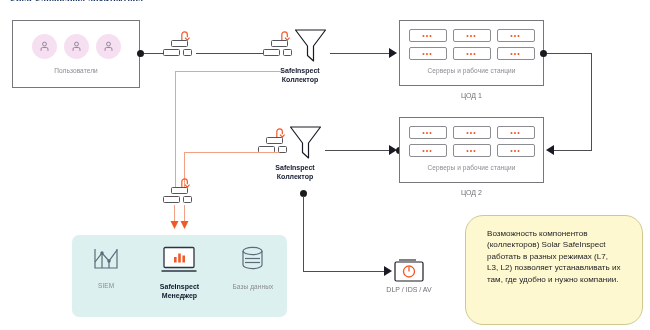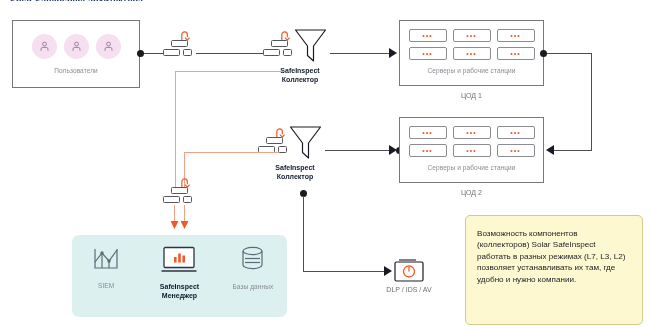--- a/index.html
+++ b/index.html
@@ -13,22 +13,22 @@
   .line-h{position:absolute;height:1px;background:#4c4c52;}
   .line-v{position:absolute;width:1px;background:#4c4c52;}
   .oline-h{position:absolute;height:1.4px;background:#f2a184;}
   .oline-v{position:absolute;width:1.4px;background:#f2a184;}
   .dot{position:absolute;width:7px;height:7px;border-radius:50%;background:#1a1a1f;}
   .usercircle{width:25px;height:25px;border-radius:50%;background:#f6dff1;
       display:flex;align-items:center;justify-content:center;}
   .srv{width:38px;height:13px;border:1px solid #8c8d92;border-radius:2px;background:#fff;
       display:flex;align-items:center;justify-content:center;box-sizing:border-box;}
   .srvdots{color:#f05a28;font-size:7px;letter-spacing:1px;line-height:5px;}
-  .note{background:#fdf8d0;border:1px solid #cfc98f;border-radius:5px;box-sizing:border-box;
-      color:#1c1c22;font-size:8.1px;line-height:11.4px;padding:12px 11px;}
+  .note{background:#fdf8d0;border:1px solid #cfc98f;border-radius:18px;box-sizing:border-box;
+      color:#1c1c22;font-size:8.1px;line-height:11.4px;padding:12px 21px;}
   .teal{background:#ddf0f0;border-radius:7px;}
   .sw-top{width:17px;height:7px;border:1px solid #55565c;border-radius:1.5px;background:#fff;box-sizing:border-box;}
   .sw-bl{width:17px;height:7px;border:1px solid #55565c;border-radius:1.5px;background:#fff;box-sizing:border-box;}
   .sw-br{width:9px;height:7px;border:1px solid #55565c;border-radius:1.5px;background:#fff;box-sizing:border-box;}
   .titlefrag{position:absolute;color:#14305c;font-size:9px;font-weight:bold;
       top:-4px;left:10px;overflow:hidden;height:5px;}
 </style>
 </head>
 <body>
 

